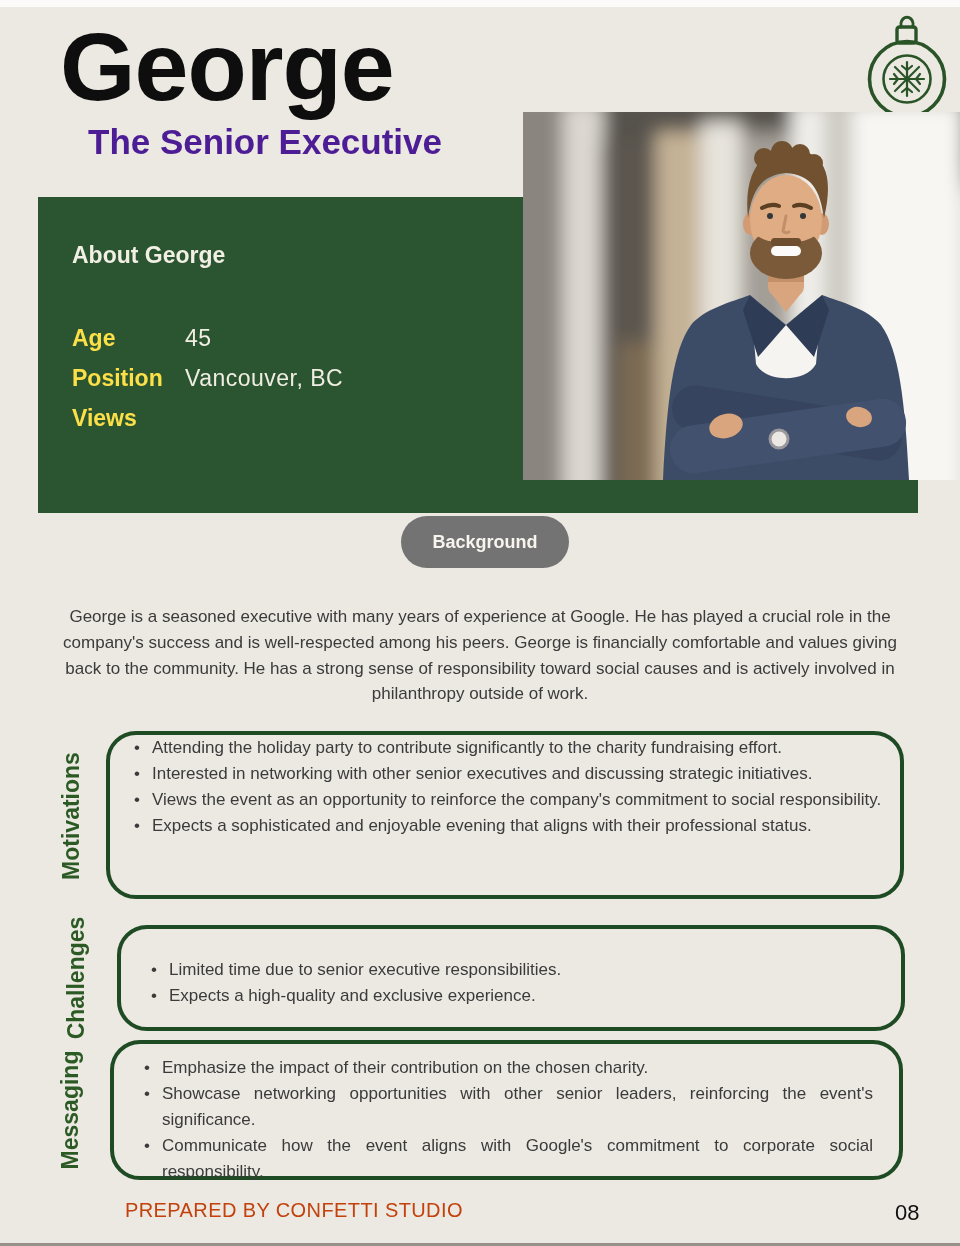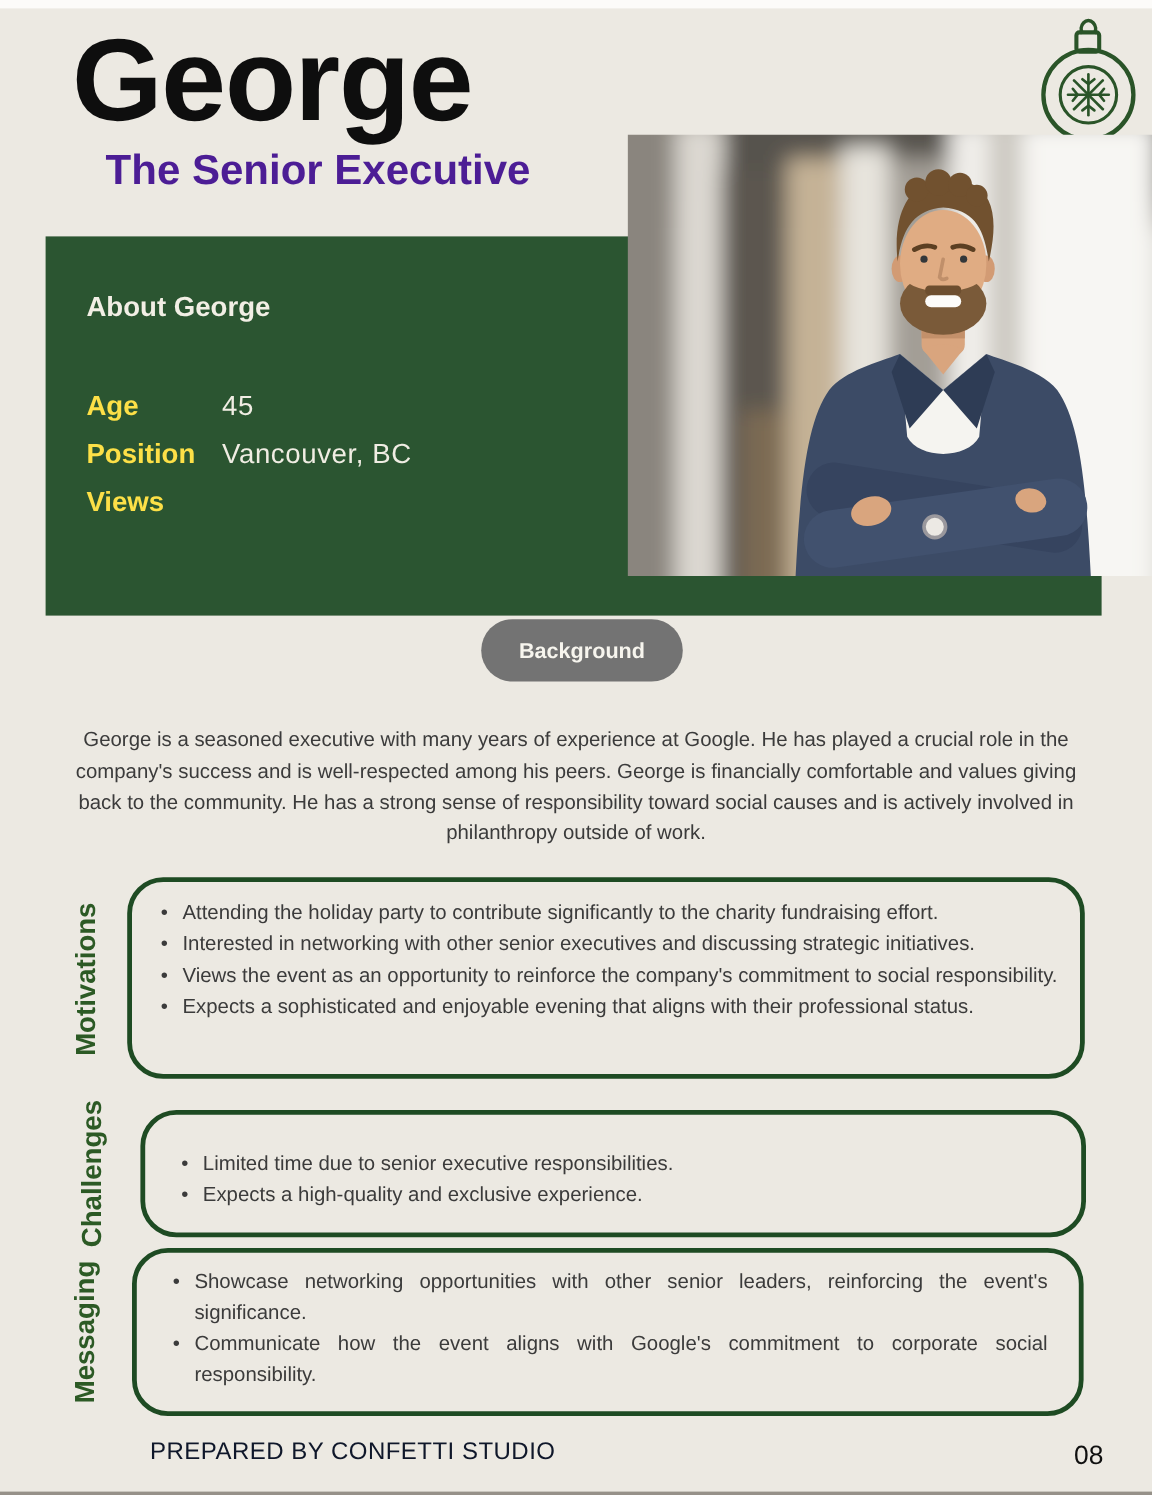--- a/index.html
+++ b/index.html
@@ -39,35 +39,35 @@
   .paragraph{left:52px;top:604px;width:856px;text-align:center;
         font-size:17px;line-height:25.8px;color:#3b3b3b;}
 
   
   .obox{border:4px solid #1e4b23;border-radius:30px;box-sizing:border-box;background:transparent;}
   .box-motivations{left:106px;top:731px;width:798px;height:168px;}
   .box-challenges{left:117px;top:925px;width:788px;height:106px;}
   .box-messaging{left:110px;top:1040px;width:793px;height:140px;}
 
   .obox ul{margin:0;list-style:none;font-size:17px;line-height:26px;color:#3b3b3b;}
-  .box-motivations ul{padding:13px 16px 0 22px;}
+  .box-motivations ul{padding:0 16px 0 22px;}
   .box-challenges ul{padding:28px 16px 0 28px;}
   .box-messaging ul{padding:11px 26px 0 28px;}
   .obox li{position:relative;padding-left:20px;text-align:justify;}
   .obox li::before{content:"\2022";position:absolute;left:2px;top:0;color:#3b3b3b;}
 
   .vlabel{width:220px;height:30px;line-height:30px;text-align:center;
         font-size:23px;font-weight:700;color:#2c5a25;
         transform:translate(-50%,-50%) rotate(-90deg);}
   .vlabel-motivations{left:71px;top:816px;}
   .vlabel-challenges{left:76px;top:978px;}
   .vlabel-messaging{left:70px;top:1110px;}
 
   
-  .footer-text{left:125px;top:1199px;font-size:20px;letter-spacing:0.4px;color:#0f172a;}
+  .footer-text{left:125px;top:1199px;font-size:20px;letter-spacing:0.4px;color:#c2410c;}
   .page-num{left:848px;top:1200px;font-size:22px;color:#101010;margin-left:47px;}
 </style>
 </head>
 <body>
 
 <div class="abs top-strip"></div>
 
 <div class="abs title">George</div>
 <div class="abs subtitle">The Senior Executive</div>
 
@@ -183,20 +183,21 @@
 <div class="abs obox box-challenges">
   <ul>
     <li>Limited time due to senior executive responsibilities.</li>
     <li>Expects a high-quality and exclusive experience.</li>
   </ul>
 </div>
 
 <div class="abs vlabel vlabel-messaging">Messaging</div>
 <div class="abs obox box-messaging">
   <ul>
+    <li>Emphasize the impact of their contribution on the chosen charity.</li>
     <li>Showcase networking opportunities with other senior leaders, reinforcing the event's significance.</li>
     <li>Communicate how the event aligns with Google's commitment to corporate social responsibility.</li>
   </ul>
 </div>
 
 <div class="abs footer-text">PREPARED BY CONFETTI STUDIO</div>
 <div class="abs page-num">08</div>
 
 <div class="abs bottom-strip"></div>
 

